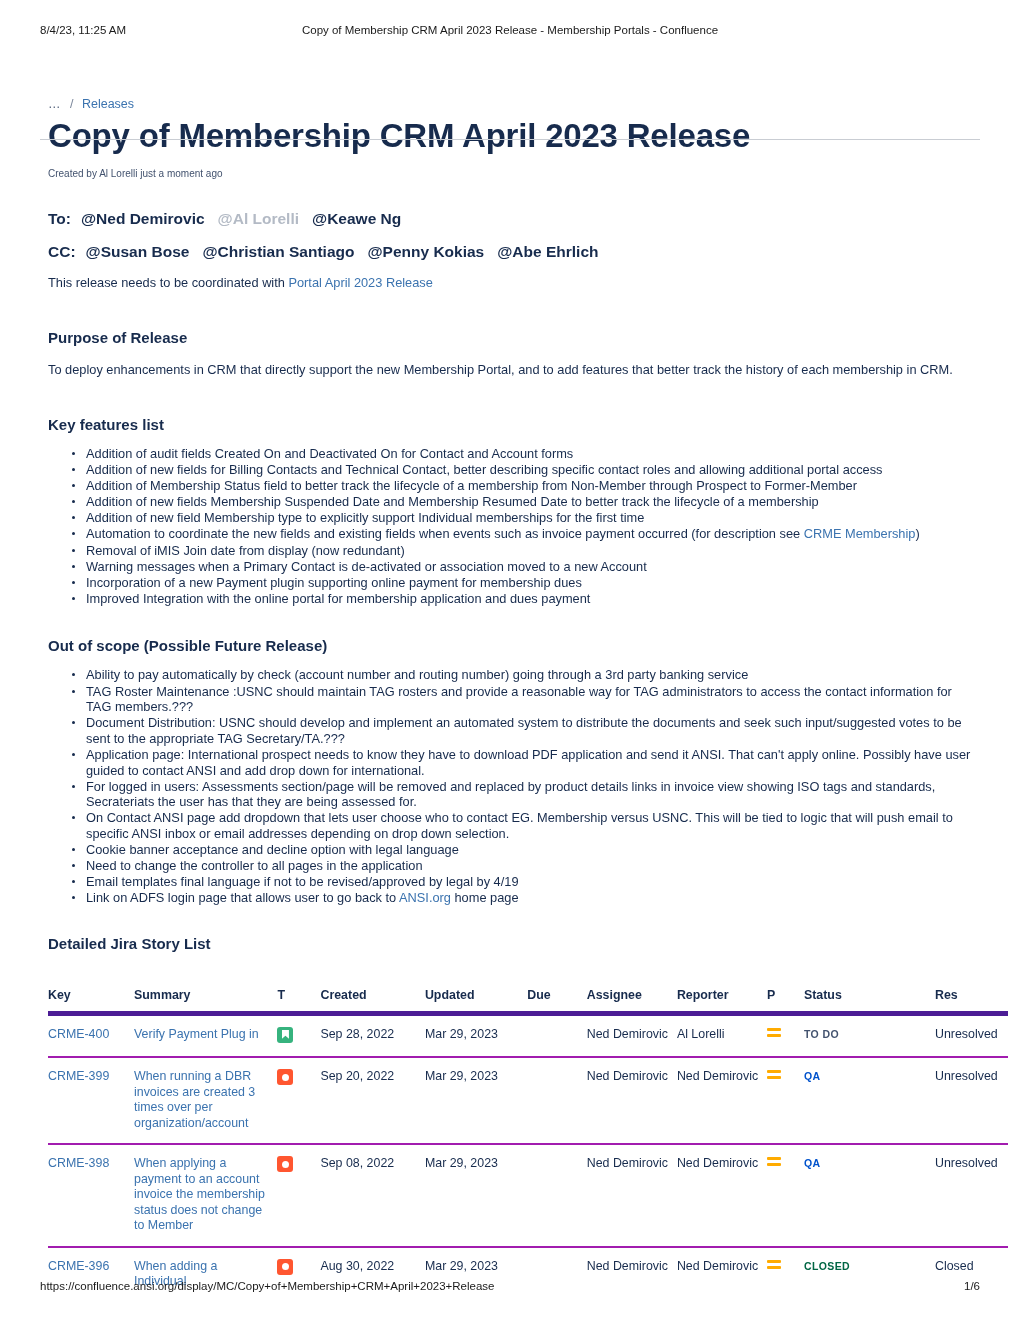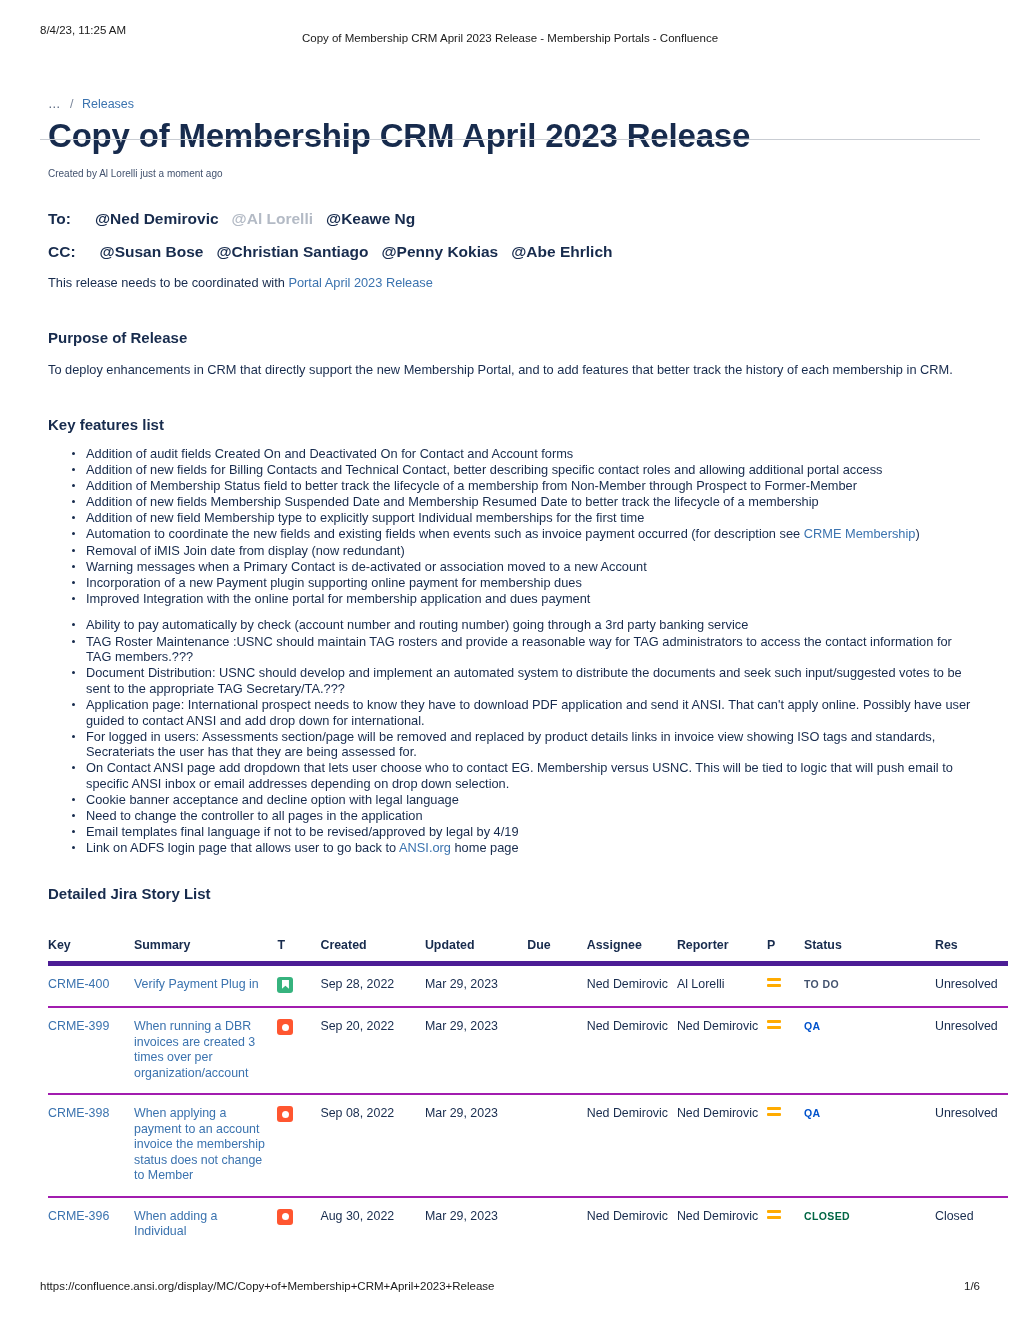--- a/index.html
+++ b/index.html
@@ -29,21 +29,21 @@
   }
   .print-header .ph-date {
     position: absolute;
     left: 40px;
     top: 0;
     white-space: nowrap;
   }
   .print-header .ph-title {
     position: absolute;
     left: 0;
-    top: 8px;
+    top: 0;
     width: 1020px;
     text-align: center;
     white-space: nowrap;
   }
 
   .print-footer {
     position: absolute;
     bottom: 24px;
     left: 0;
     width: 1020px;
@@ -132,21 +132,21 @@
   }
   .recip-row {
     font-size: 15.5px;
     line-height: 22px;
     font-weight: 700;
     color: #172b4d;
     margin-bottom: 11px;
     white-space: nowrap;
   }
   .recip-label {
-    margin-right: 24px;
+    margin-right: 10px;
   }
   .mention {
     color: #172b4d;
     margin-right: 13px;
   }
   .mention.unresolved {
     color: #b3bac5;
     font-weight: 700;
   }
 
@@ -356,20 +356,21 @@
     <li><span>Addition of Membership Status field to better track the lifecycle of a membership from Non-Member through Prospect to Former-Member</span></li>
     <li><span>Addition of new fields Membership Suspended Date and Membership Resumed Date to better track the lifecycle of a membership</span></li>
     <li><span>Addition of new field Membership type to explicitly support Individual memberships for the first time</span></li>
     <li><span>Automation to coordinate the new fields and existing fields when events such as invoice payment occurred (for description see </span><a class="inline-link" href="#">CRME Membership</a><span>)</span></li>
     <li><span>Removal of iMIS Join date from display (now redundant)</span></li>
     <li><span>Warning messages when a Primary Contact is de-activated or association moved to a new Account</span></li>
     <li><span>Incorporation of a new Payment plugin supporting online payment for membership dues</span></li>
     <li><span>Improved Integration with the online portal for membership application and dues payment</span></li>
   </ul>
 
+  <h2 class="sec-h tight">Out of scope (Possible Future Release)</h2>
   <ul class="bullets">
     <li><span>Ability to pay automatically by check (account number and routing number) going through a 3rd party banking service</span></li>
     <li><span>TAG Roster Maintenance :USNC should maintain TAG rosters and provide a reasonable way for TAG administrators to access the contact information for TAG members.???</span></li>
     <li><span>Document Distribution: USNC should develop and implement an automated system to distribute the documents and seek such input/suggested votes to be sent to the appropriate TAG Secretary/TA.???</span></li>
     <li><span>Application page: International prospect needs to know they have to download PDF application and send it ANSI. That can't apply online. Possibly have user guided to contact ANSI and add drop down for international.</span></li>
     <li><span>For logged in users: Assessments section/page will be removed and replaced by product details links in invoice view showing ISO tags and standards, Secrateriats the user has that they are being assessed for.</span></li>
     <li><span>On Contact ANSI page add dropdown that lets user choose who to contact EG. Membership versus USNC. This will be tied to logic that will push email to specific ANSI inbox or email addresses depending on drop down selection.</span></li>
     <li><span>Cookie banner acceptance and decline option with legal language</span></li>
     <li><span>Need to change the controller to all pages in the application</span></li>
     <li><span>Email templates final language if not to be revised/approved by legal by 4/19</span></li>

